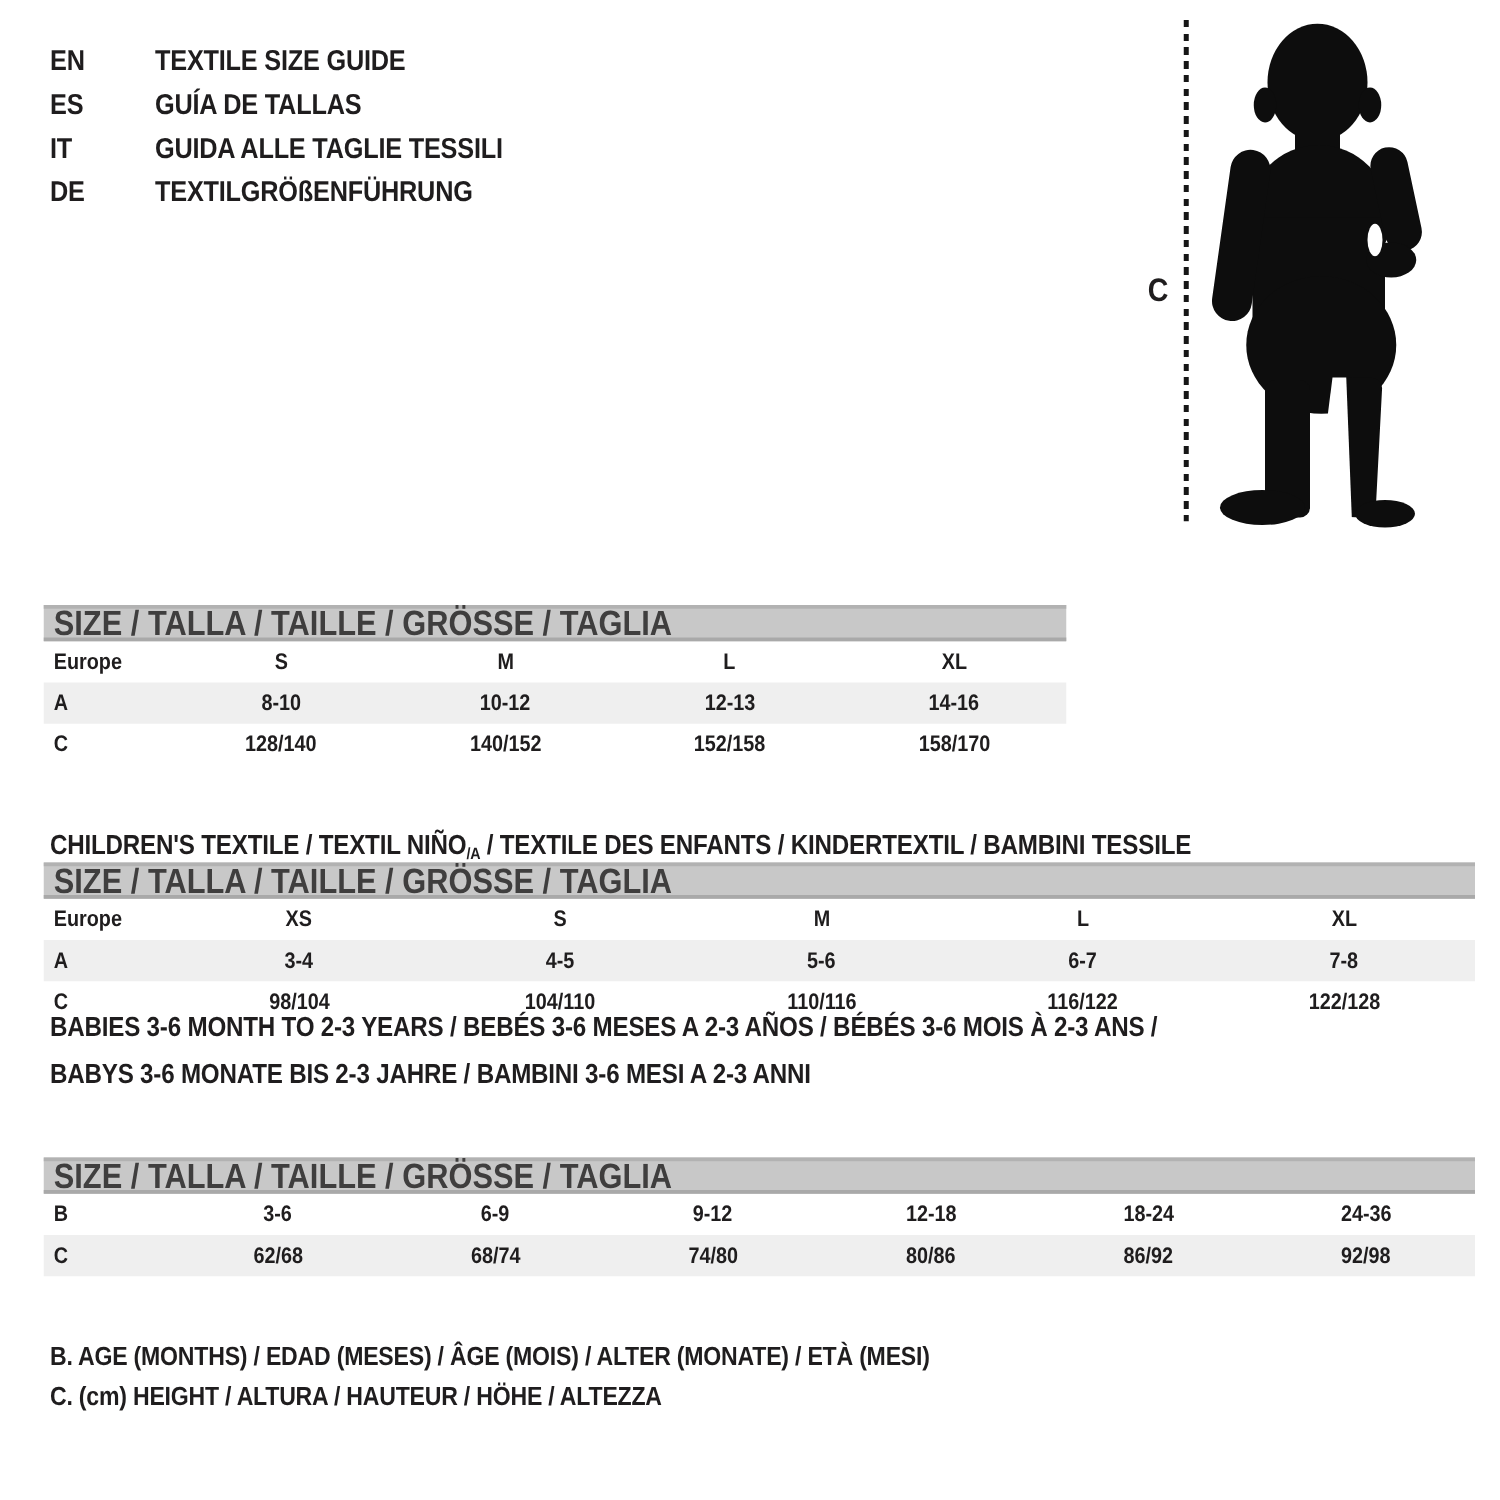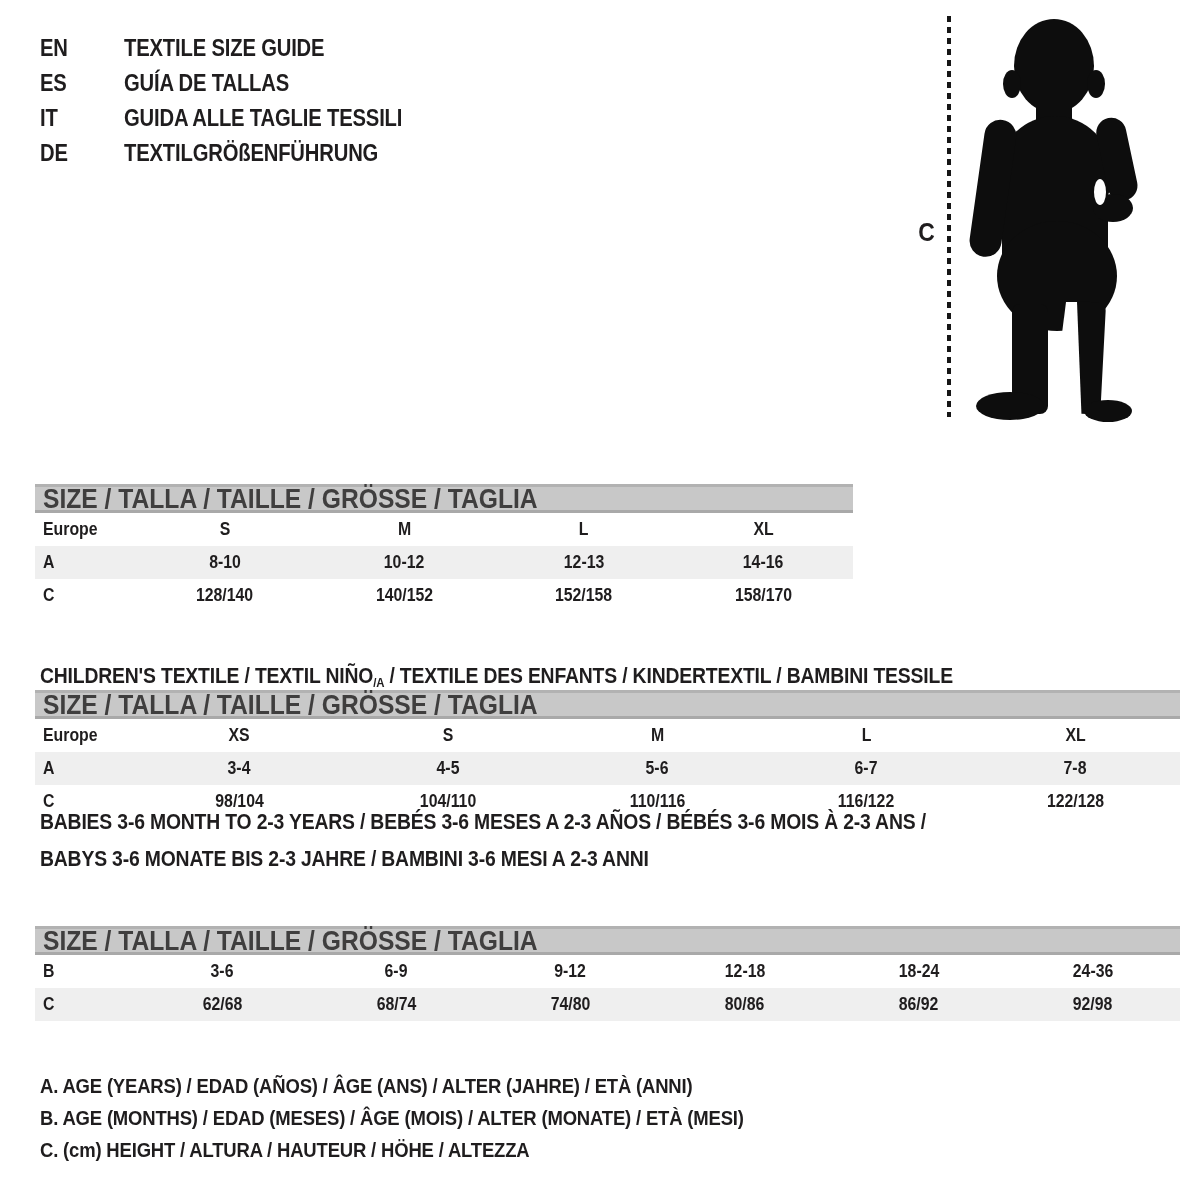--- a/index.html
+++ b/index.html
@@ -171,18 +171,17 @@
       <div class="cell"><span class="condc">62/68</span></div>
       <div class="cell"><span class="condc">68/74</span></div>
       <div class="cell"><span class="condc">74/80</span></div>
       <div class="cell"><span class="condc">80/86</span></div>
       <div class="cell"><span class="condc">86/92</span></div>
       <div class="cell"><span class="condc">92/98</span></div>
     </div>
   </div>
 
   <div class="footnotes">
-    <div class="footnote"><span class="cond">A. AGE (YEARS) / EDAD (AÑOS) / ÂGE (ANS) / ALTER (JAHRE) / ETÀ (ANNI)</span></div>
     <div class="footnote"><span class="cond">B. AGE (MONTHS) / EDAD (MESES) / ÂGE (MOIS) / ALTER (MONATE) / ETÀ (MESI)</span></div>
     <div class="footnote"><span class="cond">C. (cm) HEIGHT / ALTURA / HAUTEUR / HÖHE / ALTEZZA</span></div>
   </div>
 
 </div>
 
 </body></html>

